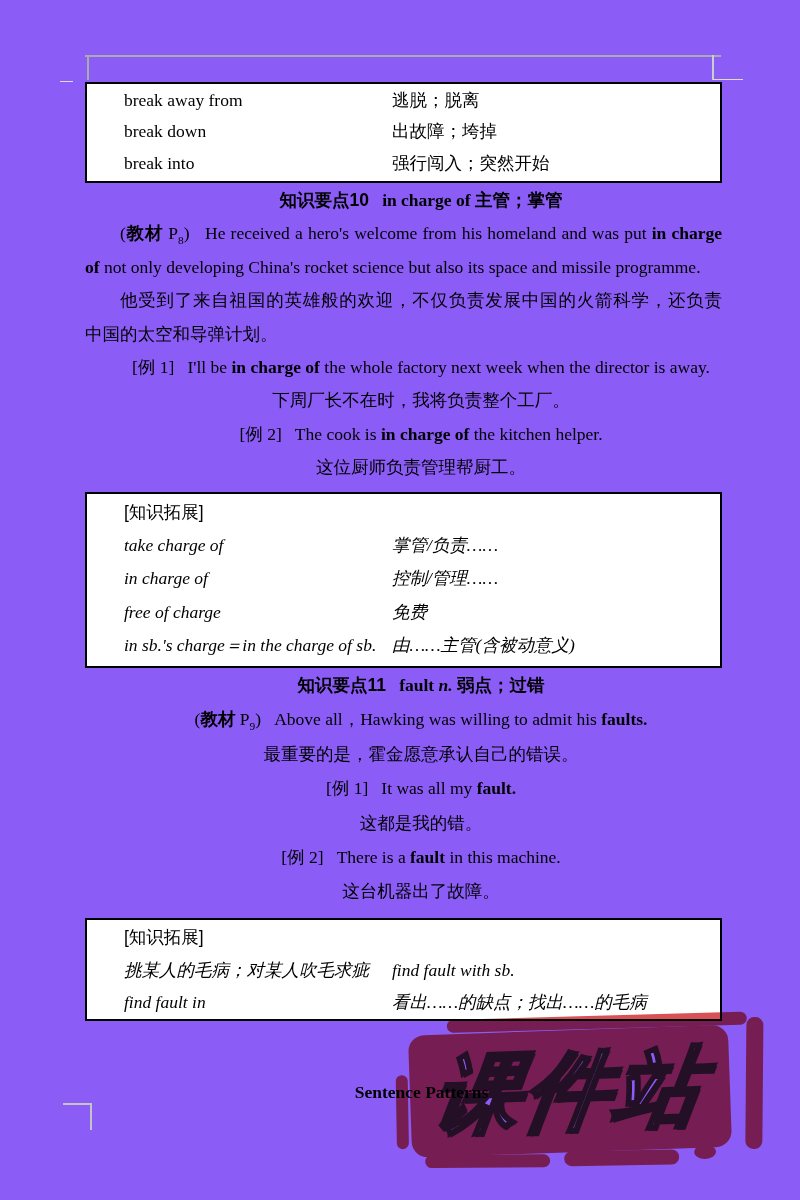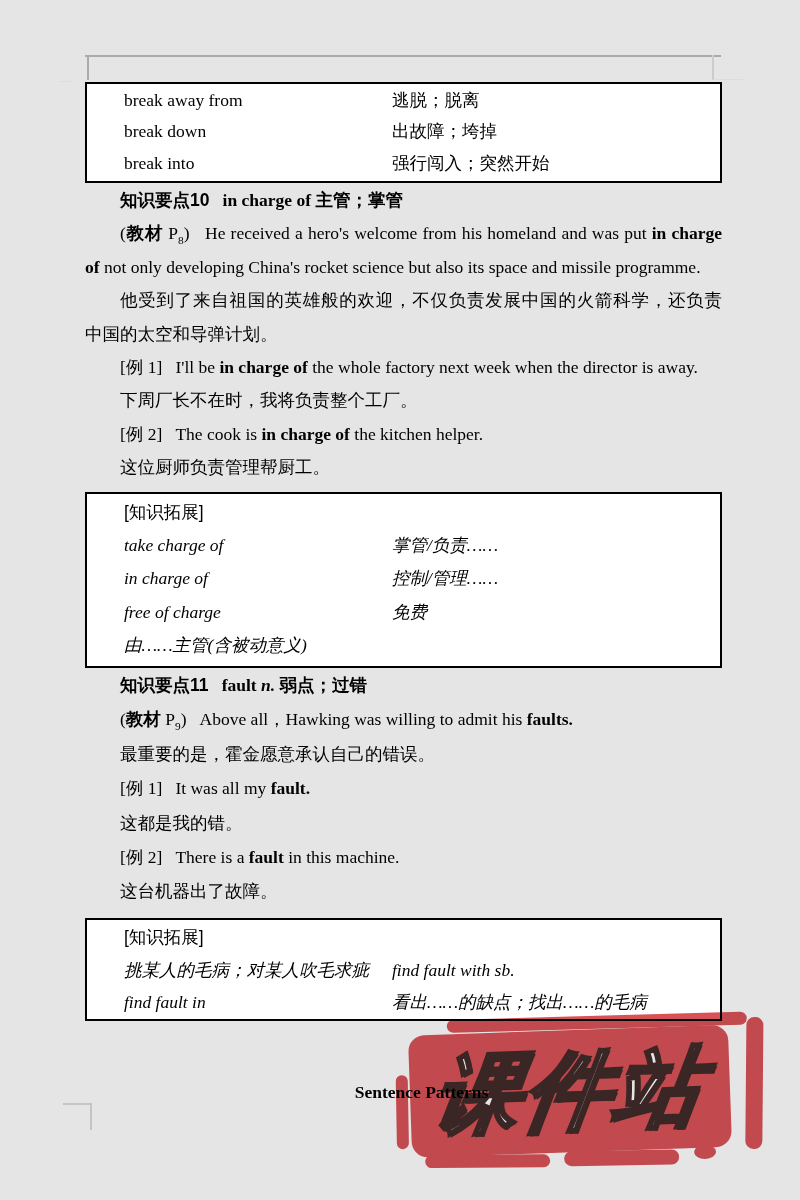--- a/index.html
+++ b/index.html
@@ -1,31 +1,31 @@
 <!DOCTYPE html>
 <html style="--stamp-red: #d85156;"><head>
 <meta charset="utf-8">
 <style>
   html,body{margin:0;padding:0;background:#fff;}
-  .page{position:relative;width:800px;height:1200px;background:#e5e5e5;overflow:hidden;
+  .page{position:relative;width:800px;height:1200px;background:#8b5cf6;overflow:hidden;
         font-family:"Liberation Serif","DejaVu Serif",serif;color:#000;font-size:17.5px;}
   
   .mark{position:absolute;background:#aaa;}
   
   .boxed{position:absolute;left:85px;width:637px;border:2px solid #000;box-sizing:border-box;background:#fff;}
   .vrow{display:grid;grid-template-columns:268px 1fr;padding-left:37px;}
   .vtable .vrow{line-height:31.4px;}
   .kbox .vrow{line-height:33.2px;font-style:italic;}
   .kbox .btitle{padding-left:37px;line-height:33.2px;font-weight:400;
         font-family:"Liberation Sans","DejaVu Sans",sans-serif;}
   
   .flow{position:absolute;left:85px;width:637px;}
   .line{line-height:33.4px;min-height:33.4px;}
   .sectB .line{line-height:34.4px;min-height:34.4px;}
-  .ind{text-indent:35px;}
+  .ind{text-indent:35px;text-align:center;}
   .jf{text-align:justify;text-align-last:justify;}
   .b{font-weight:700;}
   .i{font-style:italic;}
   .sans{font-family:"Liberation Sans","DejaVu Sans",sans-serif;}
   sub{font-size:0.65em;line-height:0;}
   .footerline{position:absolute;left:85px;top:1075px;width:637px;padding-left:36px;box-sizing:border-box;
         text-align:center;font-weight:700;line-height:34px;}
   
   .stamp{position:absolute;left:388px;top:1006px;width:390px;height:172px;
          mix-blend-mode:multiply;transform:rotate(-1deg);}
@@ -90,20 +90,21 @@
     </div>
     <div class="vrow">
       <span>in charge of</span>
       <span>控制/管理……</span>
     </div>
     <div class="vrow">
       <span>free of charge</span>
       <span>免费</span>
     </div>
     <div class="vrow">
+      <span>in sb.'s charge＝in the charge of sb.</span>
       <span>由……主管(含被动意义)</span>
     </div>
   </div>
 
   <div class="flow sectB" style="top:668px;">
     <div class="line ind"><span class="b sans">知识要点11</span><span>&nbsp;&nbsp; </span><span class="b">fault</span><span> </span><span class="b i">n.</span><span> </span><span class="b sans">弱点；过错</span></div>
     <div class="line ind"><span>(</span><span class="b">教材</span><span> P</span><sub>9</sub><span>)</span><span>&nbsp;&nbsp; Above all，Hawking was willing to admit his </span><span class="b">faults.</span></div>
     <div class="line ind"><span>最重要的是，霍金愿意承认自己的错误。</span></div>
     <div class="line ind"><span>[例 1]&nbsp;&nbsp; It was all my </span><span class="b">fault.</span></div>
     <div class="line ind"><span>这都是我的错。</span></div>

